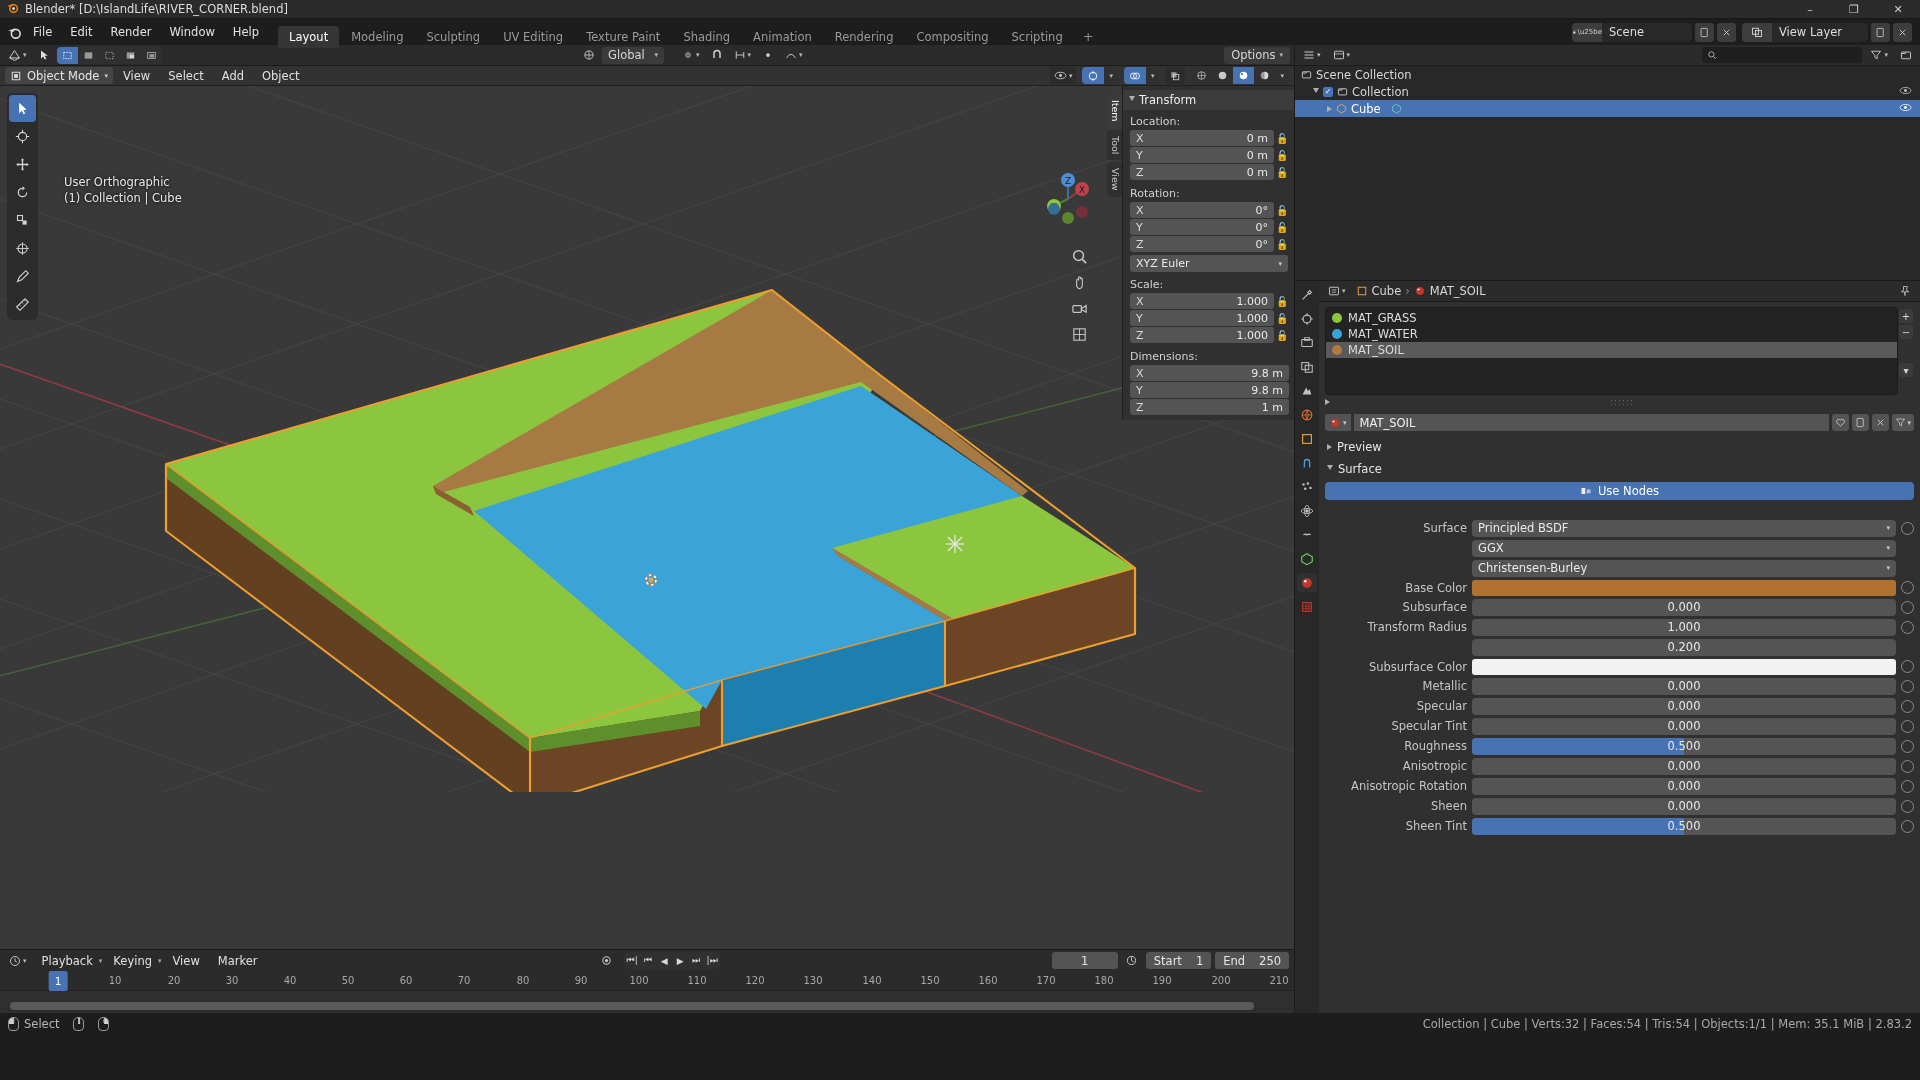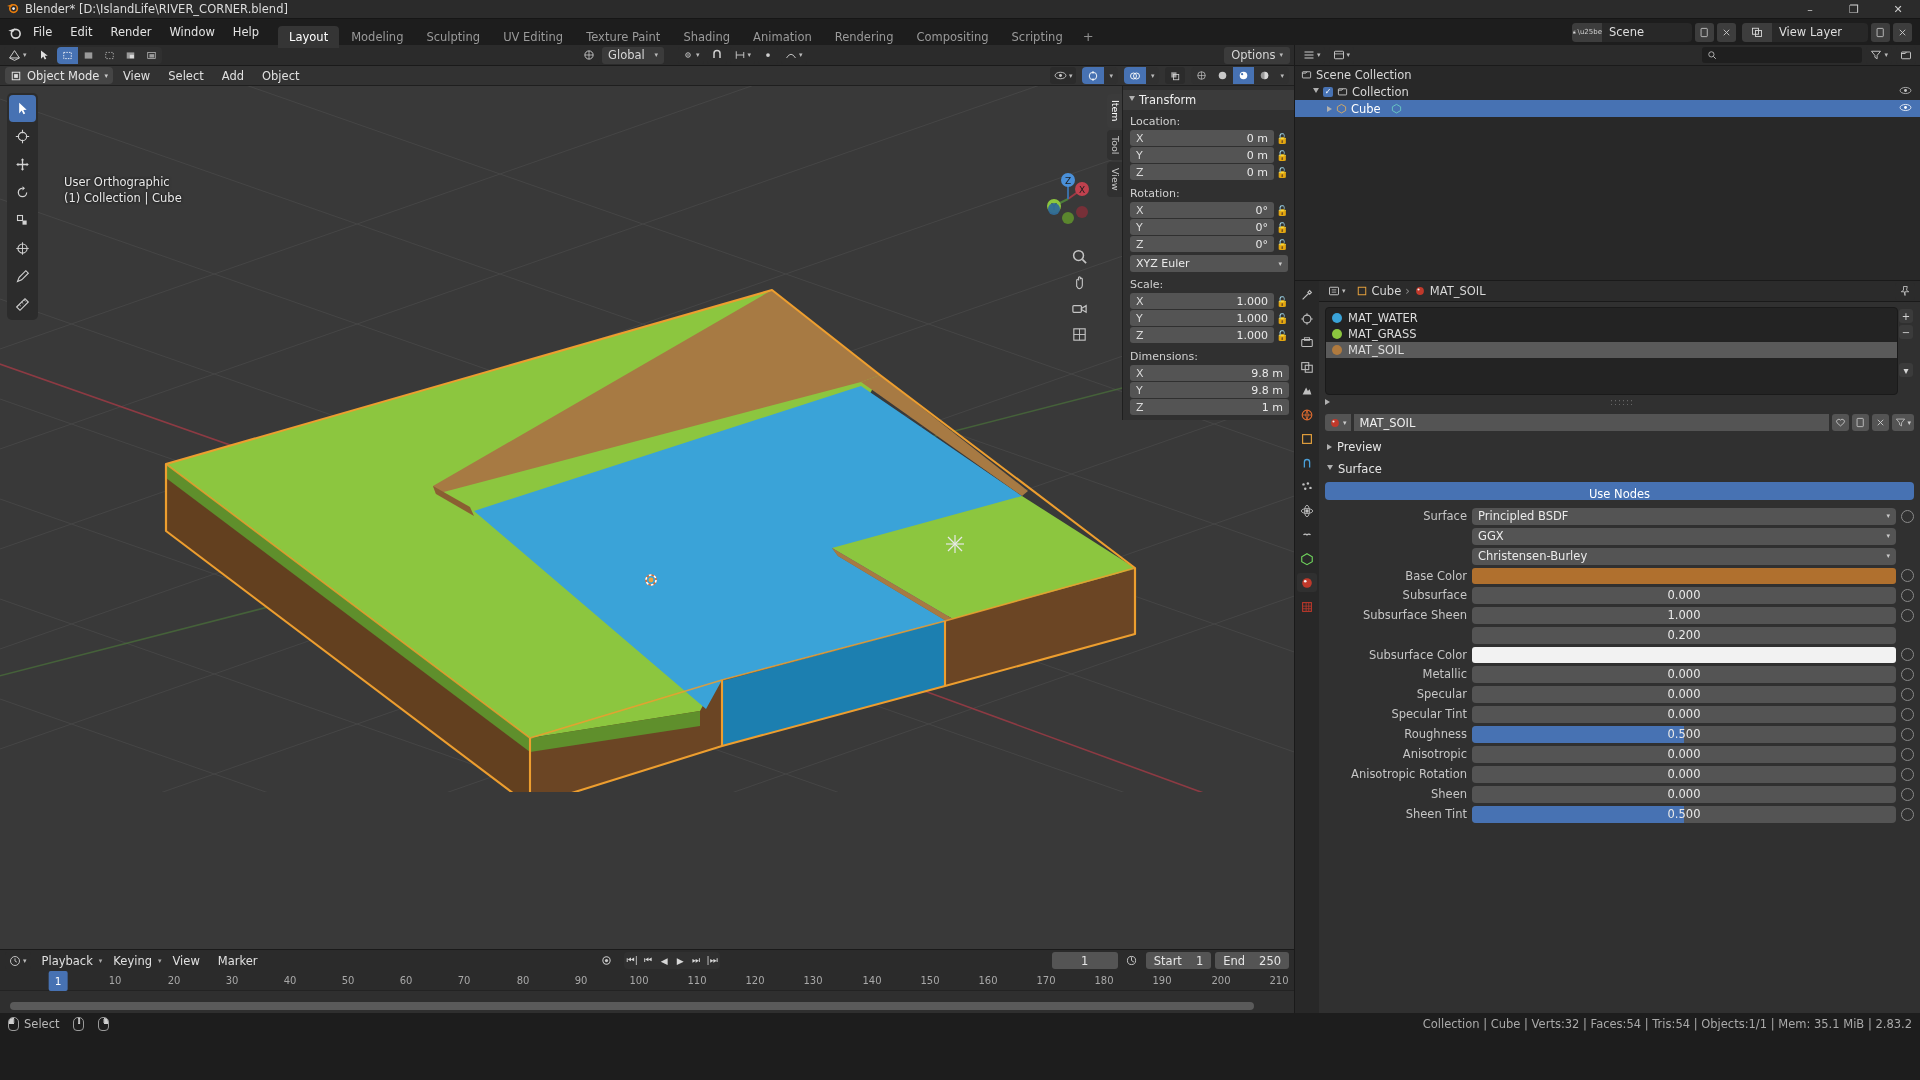--- a/index.html
+++ b/index.html
@@ -212,23 +212,23 @@
   .dots-handle { flex:1; text-align: center; color: #6b6b6b; letter-spacing: 1px; font-size: 9px; }
 
   
   .mat-db-row { display: flex; align-items: center; gap: 3px; padding: 3px 6px 5px 6px; }
   .db-browse { display:flex; align-items:center; gap:2px; background: #545454; border-radius: 3px 0 0 3px; height: 17px; padding: 0 4px;}
   .db-name { flex: 1; background: #545454; height: 17px; display: flex; align-items: center; padding: 0 6px; font-size: 11.5px; color: #efefef;}
   .db-mini { height: 17px; min-width: 17px; background: #545454; border-radius: 3px; display: flex; align-items:center; justify-content:center; color: #d0d0d0; font-size: 10px; padding: 0 3px;}
 
   .sect-hdr { display: flex; align-items: center; gap: 5px; padding: 4px 8px; font-size: 11.5px; color: #e6e6e6;}
   .use-nodes {
-    margin: 2px 6px 6px 6px; height: 18px; background: #4772b3; border-radius: 4px;
+    margin: 2px 6px 18px 6px; height: 18px; background: #4772b3; border-radius: 4px;
     display: flex; align-items: center; justify-content: center; gap: 6px;
-    font-size: 11.5px; color: #fff; flex-direction: column;
+    font-size: 11.5px; color: #fff;
   }
   .pr-row { display: flex; align-items: center; padding: 1.5px 6px 1.5px 0; gap: 5px;}
   .pr-lbl { width: 148px; text-align: right; font-size: 11.5px; color: #c6c6c6; }
   .pr-val {
     flex: 1; height: 17px; background: #545454; border-radius: 4px;
     display: flex; align-items: center; justify-content: center;
     font-size: 11.5px; color: #eaeaea; position: relative; overflow: hidden;
   }
   .pr-val.dropdown { justify-content: space-between; padding: 0 6px; }
   .pr-val .slider-fill { position: absolute; left:0; top:0; bottom:0; background: #4772b3; }
@@ -1118,26 +1118,26 @@
           <div class="hdr-btn">
             <svg width="12" height="12" viewBox="0 0 16 16">
                 <path d="M6 2 L11 2 L10 7 L13 9 L8 9 L8 14 L7 9 L3 9 L6 7 Z" fill="none" stroke="#c8c8c8" stroke-width="1.1"></path>
               </svg>
           </div>
         </div>
 
         <div id="mat-slots">
           <div id="slot-list">
             <div class="slot-row">
+              <span class="dot" style="background:#8cc63f;"></span>
+              <span>MAT_GRASS</span>
+            </div>
+            <div class="slot-row">
               <span class="dot" style="background:#3aa3d8;"></span>
               <span>MAT_WATER</span>
-            </div>
-            <div class="slot-row">
-              <span class="dot" style="background:#8cc63f;"></span>
-              <span>MAT_GRASS</span>
             </div>
             <div class="slot-row selected">
               <span class="dot" style="background:#b07a3e;"></span>
               <span>MAT_SOIL</span>
             </div>
           </div>
           <div id="slot-side">
             <div class="sbtn">+</div>
             <div class="sbtn">−</div>
             <div class="sbtn" style="margin-top:22px;">▾</div>
@@ -1235,21 +1235,21 @@
 
           <div class="pr-row">
             <div class="pr-lbl">Subsurface</div>
             <div class="pr-val">
               <span class="v">0.000</span>
             </div>
             <div class="pr-dot"></div>
           </div>
 
           <div class="pr-row">
-            <div class="pr-lbl">Subsurface Sheen</div>
+            <div class="pr-lbl">Transform Radius</div>
             <div class="pr-val">
               <span class="v">1.000</span>
             </div>
             <div class="pr-dot"></div>
           </div>
           <div class="pr-row">
             <div class="pr-lbl"></div>
             <div class="pr-val">
               <span class="v">0.200</span>
             </div>

